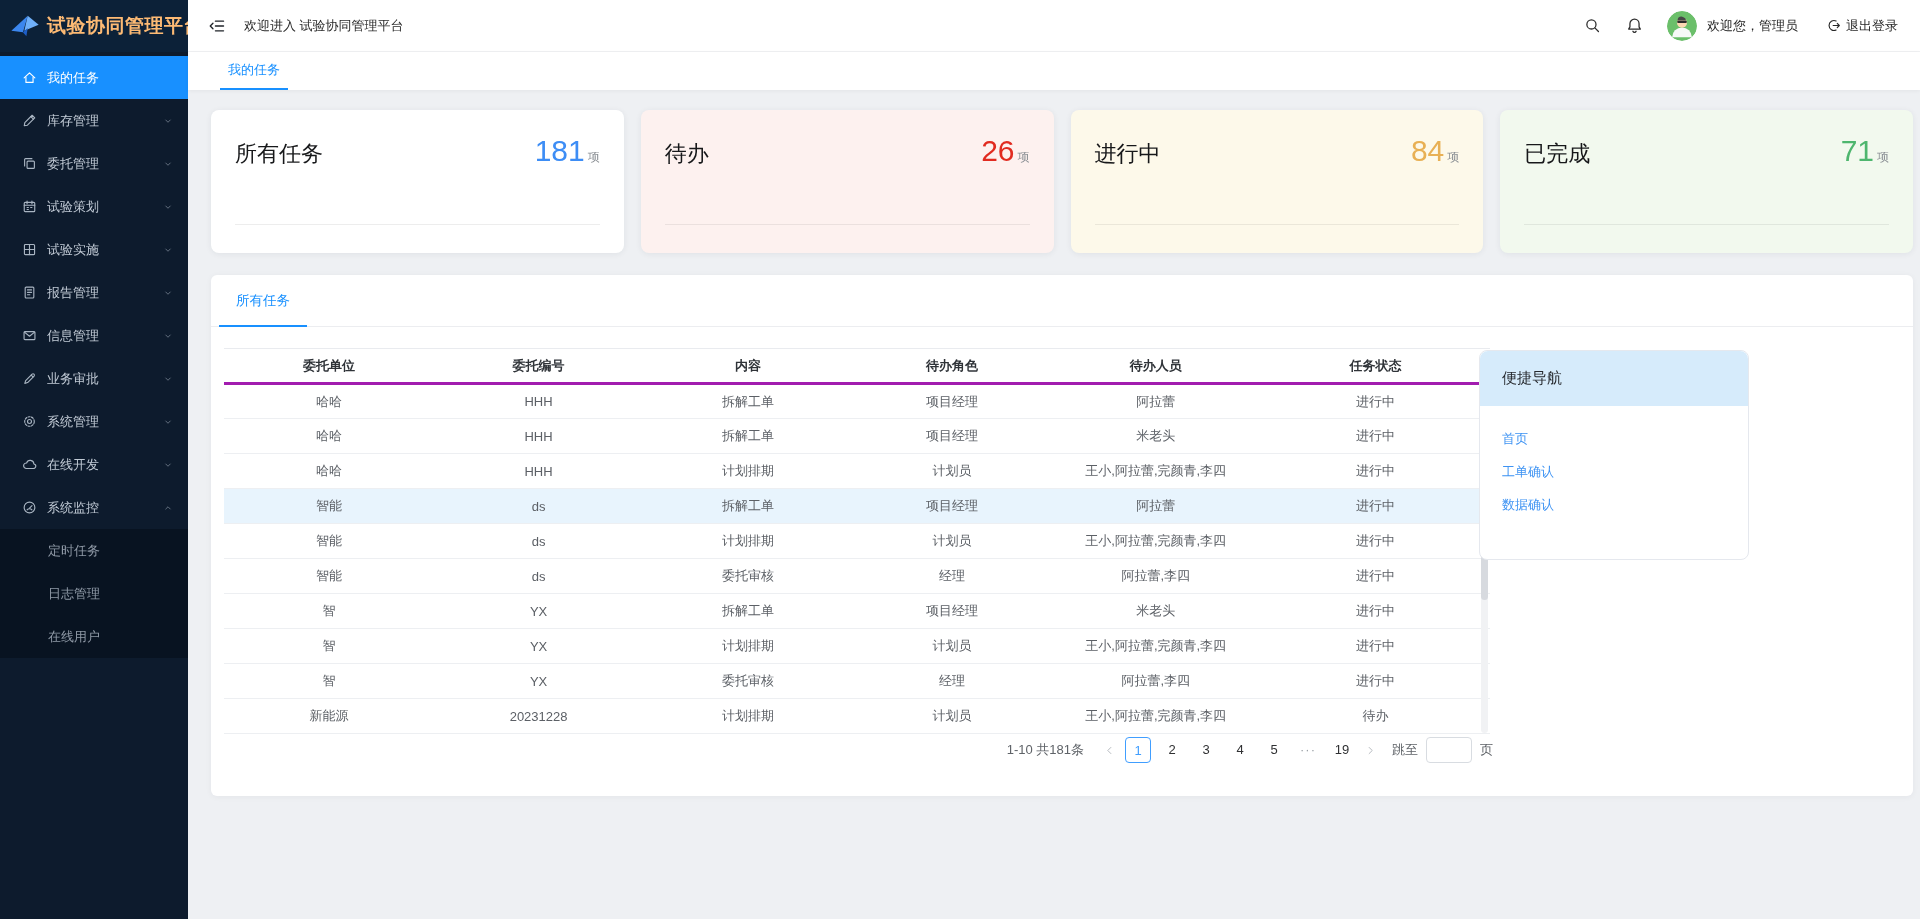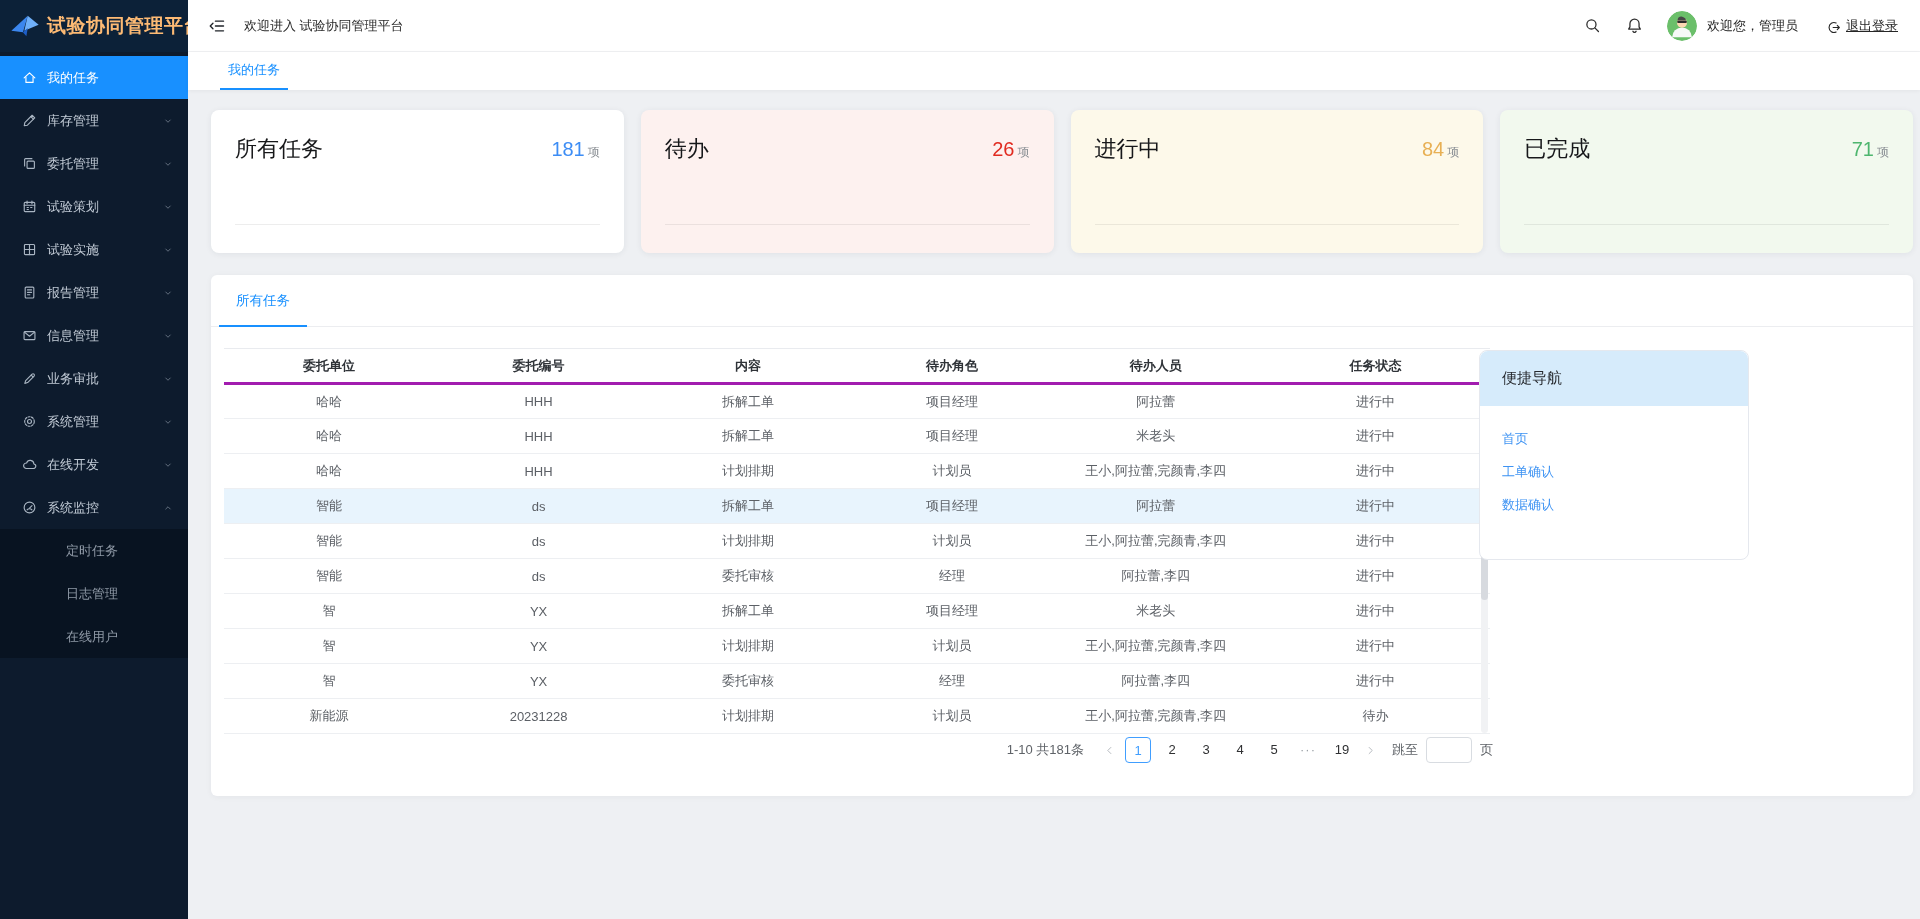--- a/index.html
+++ b/index.html
@@ -16,45 +16,45 @@
   .logo { height:52px; background:#0c2138; display:flex; align-items:center; padding:0 10px; }
   .logo .icon { width:30px; height:24px; margin-right:7px; }
   .logo-title { color:#fdba74; font-size:19px; font-weight:bold; letter-spacing:.5px; white-space:nowrap; }
   .menu { padding-top:4px; }
   .menu-item { height:43px; display:flex; align-items:center; padding:0 15px 0 22px; color:#c2cbd6; cursor:pointer; }
   .menu-item .mi-icon { width:15px; height:15px; margin-right:10px; color:#a9b5c2; }
   .menu-item .chev { width:10px; height:10px; margin-left:auto; color:#7e8a98; }
   .menu-item.active { background:#1890ff; color:#ffffff; }
   .menu-item.active .mi-icon { color:#ffffff; }
   .submenu { background:#081321; }
-  .submenu-item { height:43px; line-height:43px; padding-left:66px; color:#909aa7; cursor:pointer; }
+  .submenu-item { height:43px; line-height:43px; padding-left:48px; color:#909aa7; cursor:pointer; }
 
   
   .topbar { position:absolute; left:188px; top:0; width:1732px; height:52px; background:#fff; display:flex; align-items:center; border-bottom:1px solid #f0f1f3; }
   .collapse { width:18px; height:18px; margin-left:20px; color:#1f2329; cursor:pointer; }
   .welcome { margin-left:18px; color:#2a2a2a; }
   .topbar-right { margin-left:auto; display:flex; align-items:center; padding-right:22px; }
   .tb-icon { width:17px; height:17px; color:#2c2c2c; cursor:pointer; }
   .tb-icon + .tb-icon { margin-left:25px; }
   .avatar { width:30px; height:30px; margin-left:24px; border-radius:50%; overflow:hidden; cursor:pointer; }
   .greeting { margin-left:10px; color:#262626; }
-  .logout { display:flex; align-items:flex-end; margin-left:28px; color:#262626; cursor:pointer;text-decoration:underline; }
+  .logout { display:flex; align-items:center; margin-left:28px; color:#262626; cursor:pointer; }
   .logout .icon { width:15px; height:15px; margin-right:5px; }
 
   
   .tabstrip { position:absolute; left:188px; top:52px; width:1732px; height:38px; background:#fff; display:flex; align-items:stretch; padding-left:32px; box-shadow:0 1px 4px rgba(0,0,0,.05); }
   .tabstrip .tab { display:flex; align-items:center; padding:0 8px; color:#1890ff; border-bottom:2px solid #1890ff; cursor:pointer; }
 
   
   .content { position:absolute; left:188px; top:90px; width:1732px; height:829px;margin-left:8px; }
   .stats { display:flex; gap:17px; margin:20px 15px 0 15px; }
   .stat-card { flex:1; height:143px; border-radius:8px; padding:24px 24px 0; position:relative; box-shadow:0 1px 6px rgba(31,45,61,.07); cursor:pointer; }
   .stat-head { display:flex; align-items:baseline; justify-content:space-between; }
   .stat-label { font-size:22px; color:#17181a; }
-  .stat-value { font-size:20px; }
+  .stat-value { font-size:30px; }
   .stat-unit { font-size:12px; color:#8b9095; margin-left:3px; }
   .stat-divider { position:absolute; left:24px; right:24px; bottom:28px; height:1px; background:rgba(0,0,0,.07); }
 
   .panel { position:relative; margin:22px 15px 0; height:521px; background:#fff; border-radius:6px; box-shadow:0 1px 6px rgba(31,45,61,.05); }
   .panel-tabs { height:52px; border-bottom:1px solid #ecedf0; display:flex; align-items:flex-end; padding-left:8px; }
   .panel-tab { color:#1890ff; font-size:13.5px; padding:0 17px 15px; border-bottom:2px solid #1890ff; margin-bottom:-1px; cursor:pointer; }
 
   .table-wrap { position:absolute; left:13px; top:73px; width:1266px; }
   table { width:100%; border-collapse:collapse; table-layout:fixed; }
   thead th { height:35px; font-weight:bold; font-size:13px; color:#2f3338; border-top:1px solid #e9ebef; border-bottom:3px solid #a21caf; text-align:center; }

